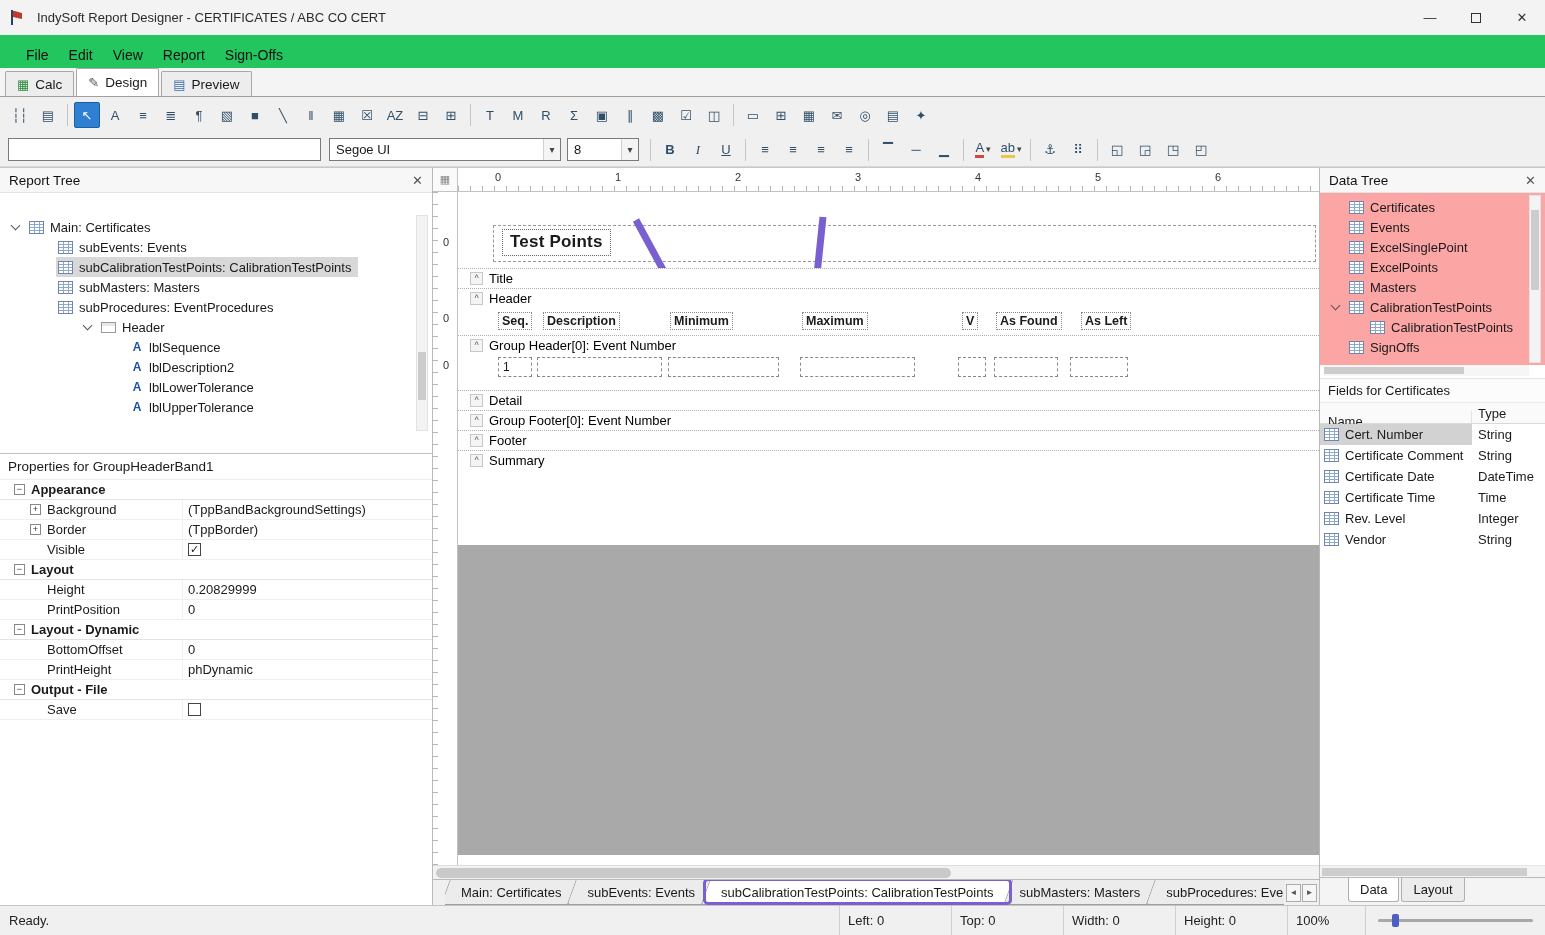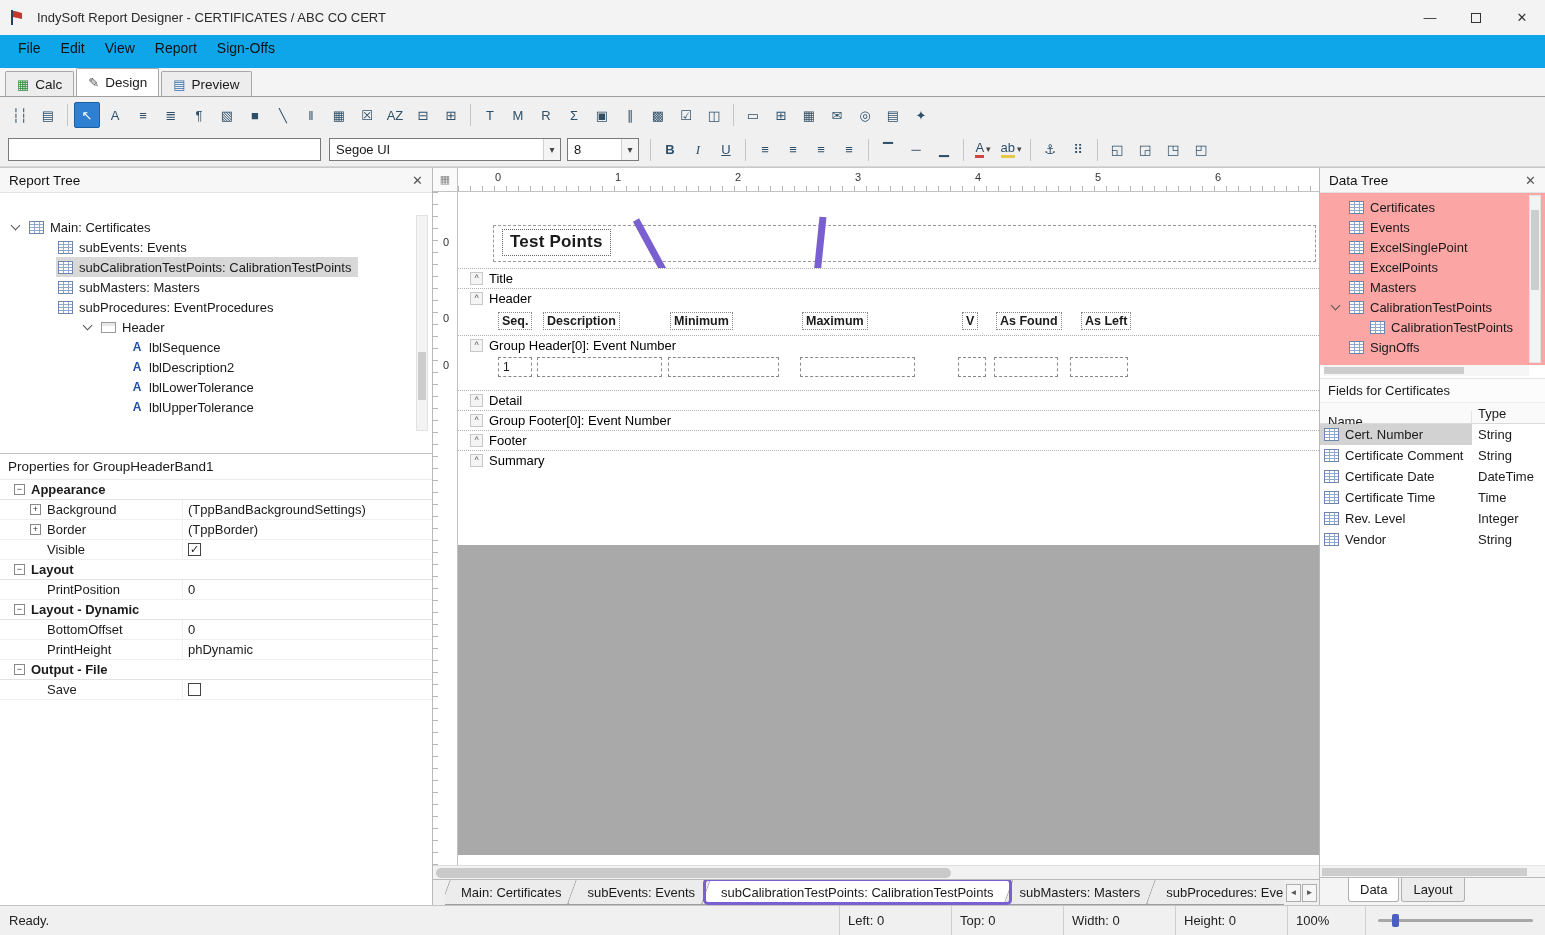--- a/index.html
+++ b/index.html
@@ -16,21 +16,21 @@
   .titlebar{height:35px;background:#f3f3f3;display:flex;align-items:center;padding-left:10px;flex:none;}
   .app-icon{width:18px;height:16px;position:relative;flex:none;}
   .app-icon::before{content:"";position:absolute;left:3px;top:1px;width:9px;height:11px;background:#c0392b;clip-path:polygon(0 0,100% 22%,100% 78%,0 58%);}
   .app-icon::after{content:"";position:absolute;left:1px;top:0;width:2px;height:15px;background:#28415e;}
   .title-text{margin-left:9px;font-size:13px;color:#2b2b2b;white-space:nowrap;}
   .win-controls{margin-left:auto;display:flex;height:35px;flex:none;}
   .win-btn{width:46px;display:flex;align-items:center;justify-content:center;color:#333;font-size:13px;}
   .maxbox{width:10px;height:10px;border:1px solid #333;display:inline-block;}
 
   
-  .menubar{height:33px;background:#0ea5e9;display:flex;align-items:flex-start;padding-left:8px;flex:none;}
+  .menubar{height:33px;background:#22c55e;display:flex;align-items:flex-end;padding-left:16px;flex:none;}
   .menu-item{padding:5px 10px;font-size:14px;color:#111;}
 
   
   .viewtabs{height:29px;background:#f4f4f4;display:flex;align-items:flex-end;padding-left:5px;border-bottom:1px solid #9f9f9f;flex:none;}
   .vtab{display:flex;align-items:center;gap:6px;padding:0 11px;height:25px;border:1px solid #a8a8a8;border-bottom:none;background:#ededed;margin-right:2px;font-size:13.5px;border-radius:2px 2px 0 0;}
   .vtab.active{background:#fff;height:28px;position:relative;z-index:1;}
   .vtab-ic{font-size:13px;line-height:1;}
   .calc-grid-icon{color:#2e8b3d;}
   .design-pencil-icon{color:#555;}
   .preview-page-icon{color:#3a6fb0;}
@@ -418,20 +418,29 @@
                 <span class="pcheck" data-name="checkbox-icon">✓</span>
               </div>
             </div>
             <div class="prow pgroup" data-name="property-group-row">
               <span class="expbox" data-name="collapse-icon">−</span>
               <span class="pglabel" data-name="property-group-label">Layout</span>
             </div>
             <div class="prow" data-name="property-row">
               <div class="plabel" data-name="property-label-cell">
                 <span class="expbox-sp"></span>
+                <span class="plabel-t" data-name="property-name">Height</span>
+              </div>
+              <div class="pvalue" data-name="property-value-cell">
+                <span class="pval-t" data-name="property-value">0.20829999</span>
+              </div>
+            </div>
+            <div class="prow" data-name="property-row">
+              <div class="plabel" data-name="property-label-cell">
+                <span class="expbox-sp"></span>
                 <span class="plabel-t" data-name="property-name">PrintPosition</span>
               </div>
               <div class="pvalue" data-name="property-value-cell">
                 <span class="pval-t" data-name="property-value">0</span>
               </div>
             </div>
             <div class="prow pgroup" data-name="property-group-row">
               <span class="expbox" data-name="collapse-icon">−</span>
               <span class="pglabel" data-name="property-group-label">Layout - Dynamic</span>
             </div>

